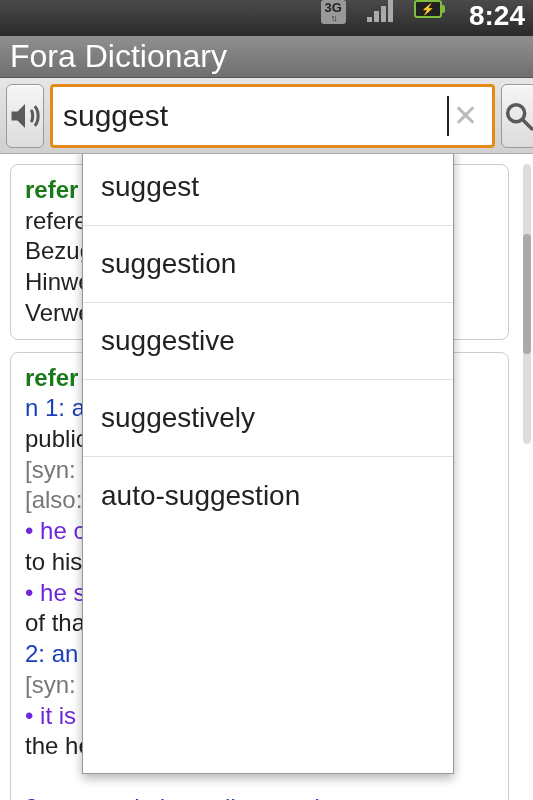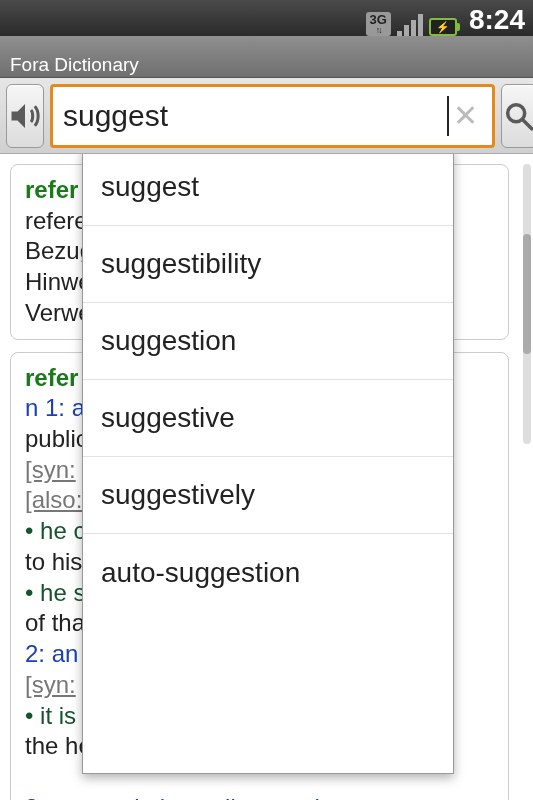--- a/index.html
+++ b/index.html
@@ -3,27 +3,27 @@
 <meta charset="utf-8">
 <style>
   * { margin: 0; padding: 0; box-sizing: border-box; }
   html, body { width: 533px; height: 800px; overflow: hidden; font-family: Arial, Helvetica, sans-serif; background: #fff; }
   
   
   .status-bar {
     height: 36px;
     background: linear-gradient(#4a4a4a, #2a2a2a);
     display: flex;
-    align-items: flex-end;
+    align-items: flex-start;
     justify-content: flex-end;
     padding: 0 8px;
     color: #fff;
     font-size: 20px;
     font-weight: bold;
-    gap: 6px;
+    gap: 21px;
   }
   .status-bar .spacer { flex: 1; }
   .status-3g {
     background: #999;
     border-radius: 3px;
     padding: 1px 4px;
     color: #222;
     font-size: 13px;
     line-height: 1;
     display: flex;
@@ -69,24 +69,24 @@
     transform:translate(-50%,-50%);
     font-size:11px; color:#7fbe3d;
   }
   .clock { color:#fff; font-size:28px; margin-left:6px; }
 
   
   .title-bar {
     height: 42px;
     background: linear-gradient(#8f8f8f, #6f6f6f);
     color: #fff;
-    font-size: 19px;
-    display:flex;
-    align-items:flex-end;
-    padding: 1px 10px;
+    font-size: 32px;
+    display:flex;
+    align-items:center;
+    padding: 12px 10px;
     border-bottom:1px solid #555;
   }
 
   
   .search-row {
     height: 76px;
     background: linear-gradient(#e6e6e6, #d0d0d0);
     display:flex;
     align-items:center;
     padding: 6px;
@@ -169,22 +169,22 @@
   }
   .entry {
     border:1px solid #ccc;
     border-radius:8px;
     padding:10px 14px;
     margin-bottom:12px;
     background:#fff;
   }
   .headword { color:#1a7a1a; font-weight:bold; }
   .sensenum { color:#1a3fb8;text-align:center; }
-  .syn { color:#777;text-decoration:underline; }
-  .bullet { color:#14532d; }
+  .syn { color:#777; }
+  .bullet { color:#6d28d9; }
 
   
   .dropdown {
     position:absolute;
     left:82px;
     top:-6px;
     width:372px;
     background:#fff;
     border:1px solid #999;
     box-shadow:0 4px 10px rgba(0,0,0,.3);
@@ -282,23 +282,20 @@
       <span class="sensenum">3: a remark that calls attention to</span><br>
       
     </div>
   </div>
 
   <div class="dropdown">
     <div class="item">
         <span>suggest</span>
       </div>
     <div class="item">
-        <span>suggestibility</span>
-      </div>
-    <div class="item">
         <span>suggestion</span>
       </div>
     <div class="item">
         <span>suggestive</span>
       </div>
     <div class="item">
         <span>suggestively</span>
       </div>
     <div class="item">
         <span>auto-suggestion</span>

